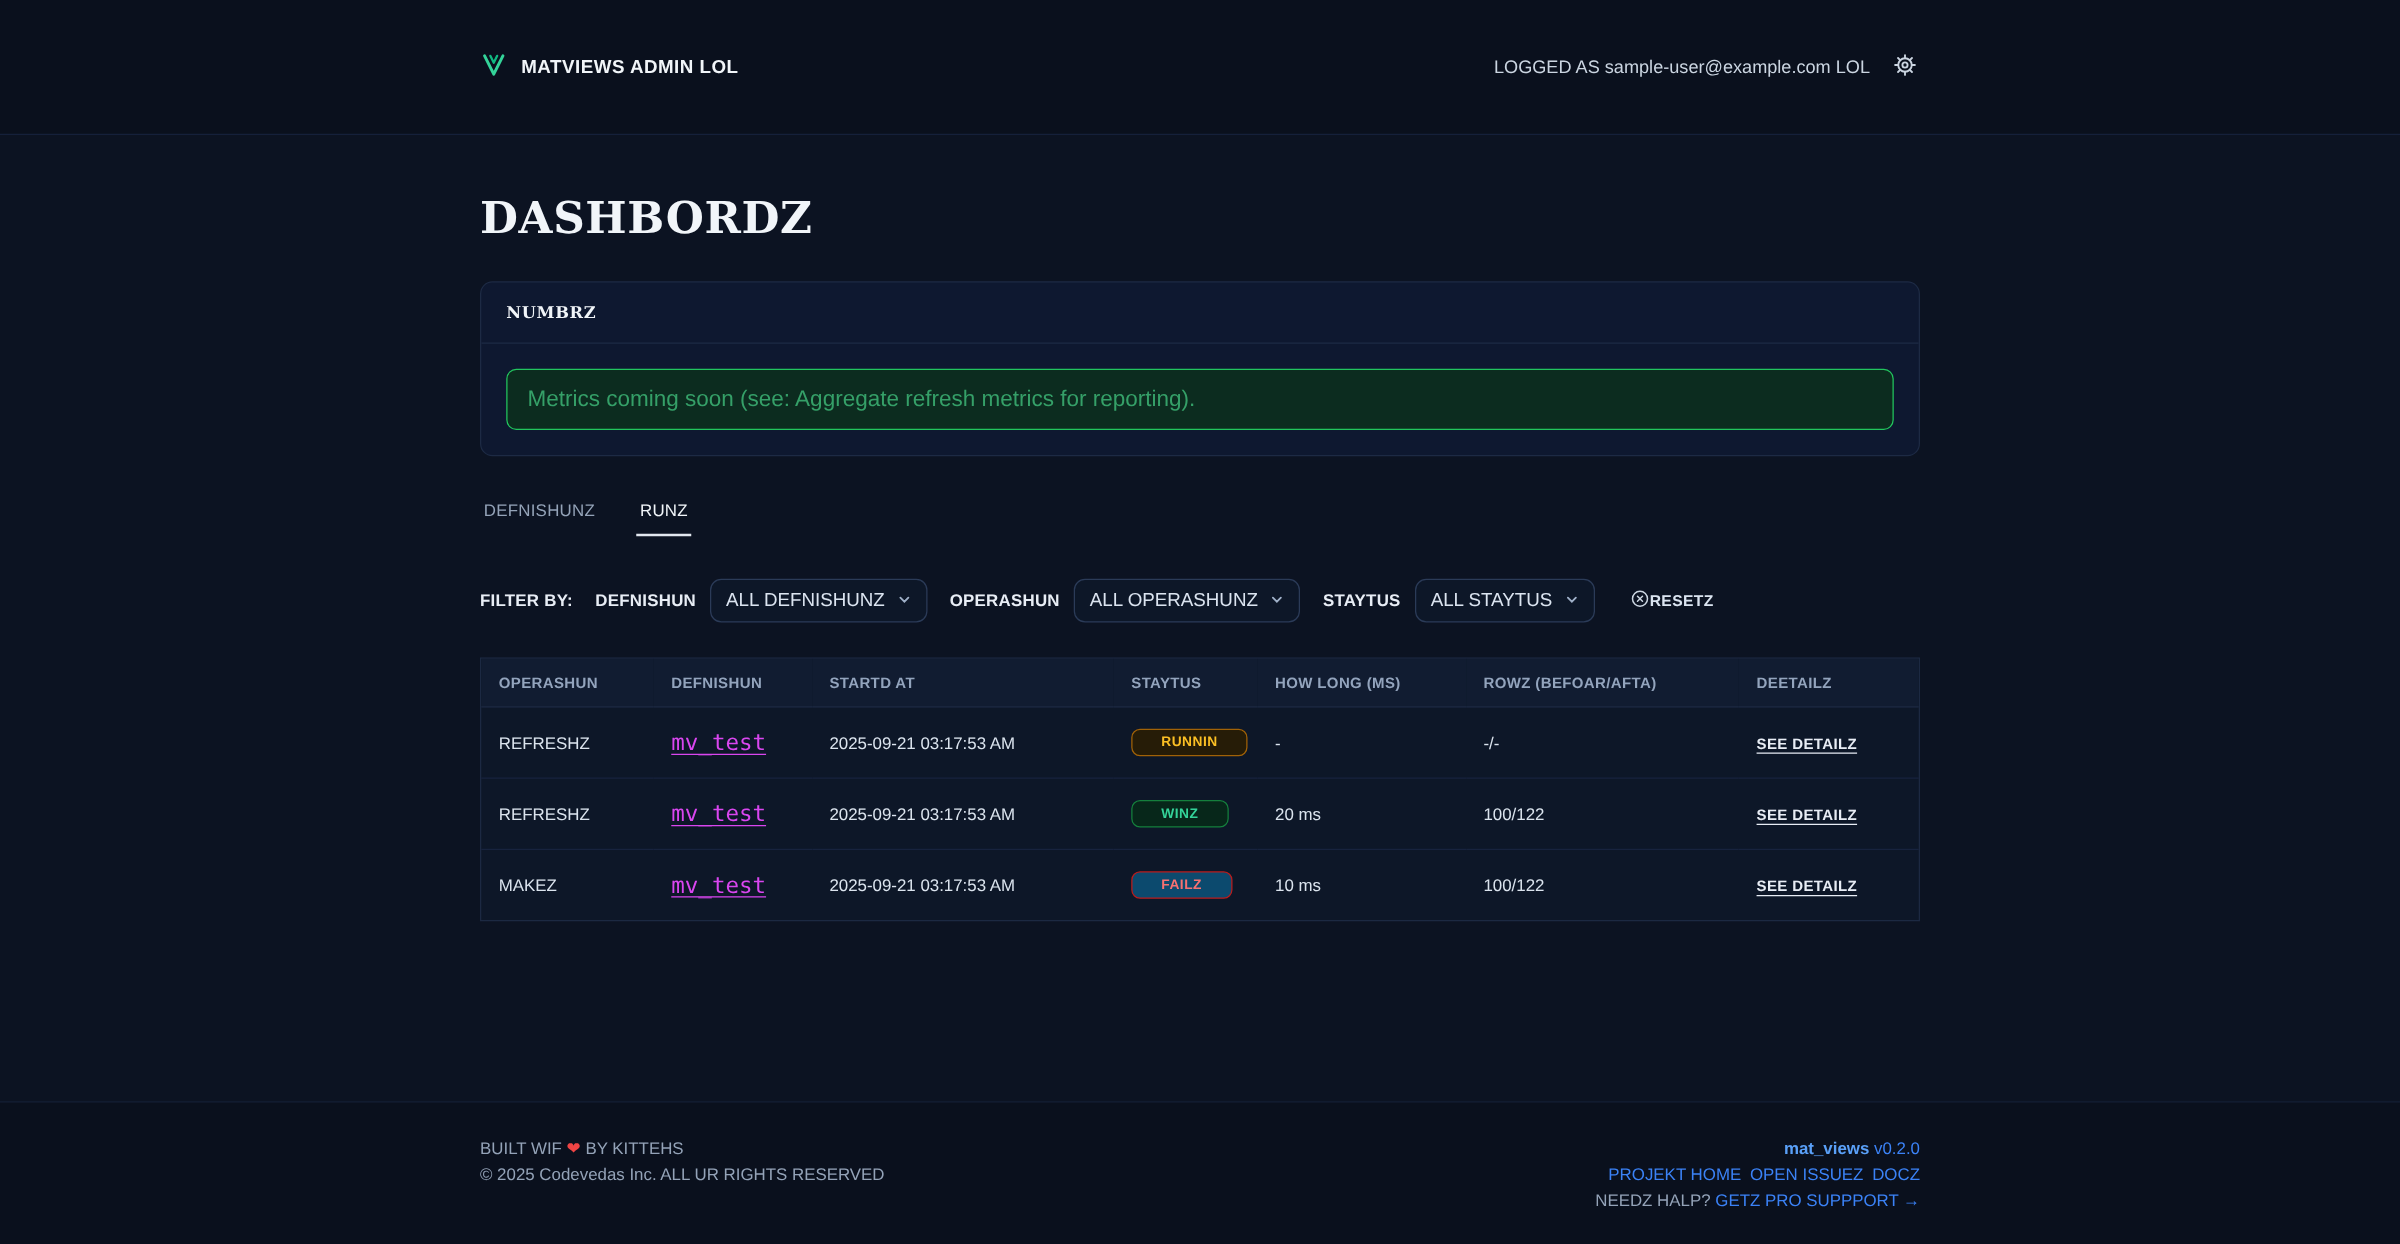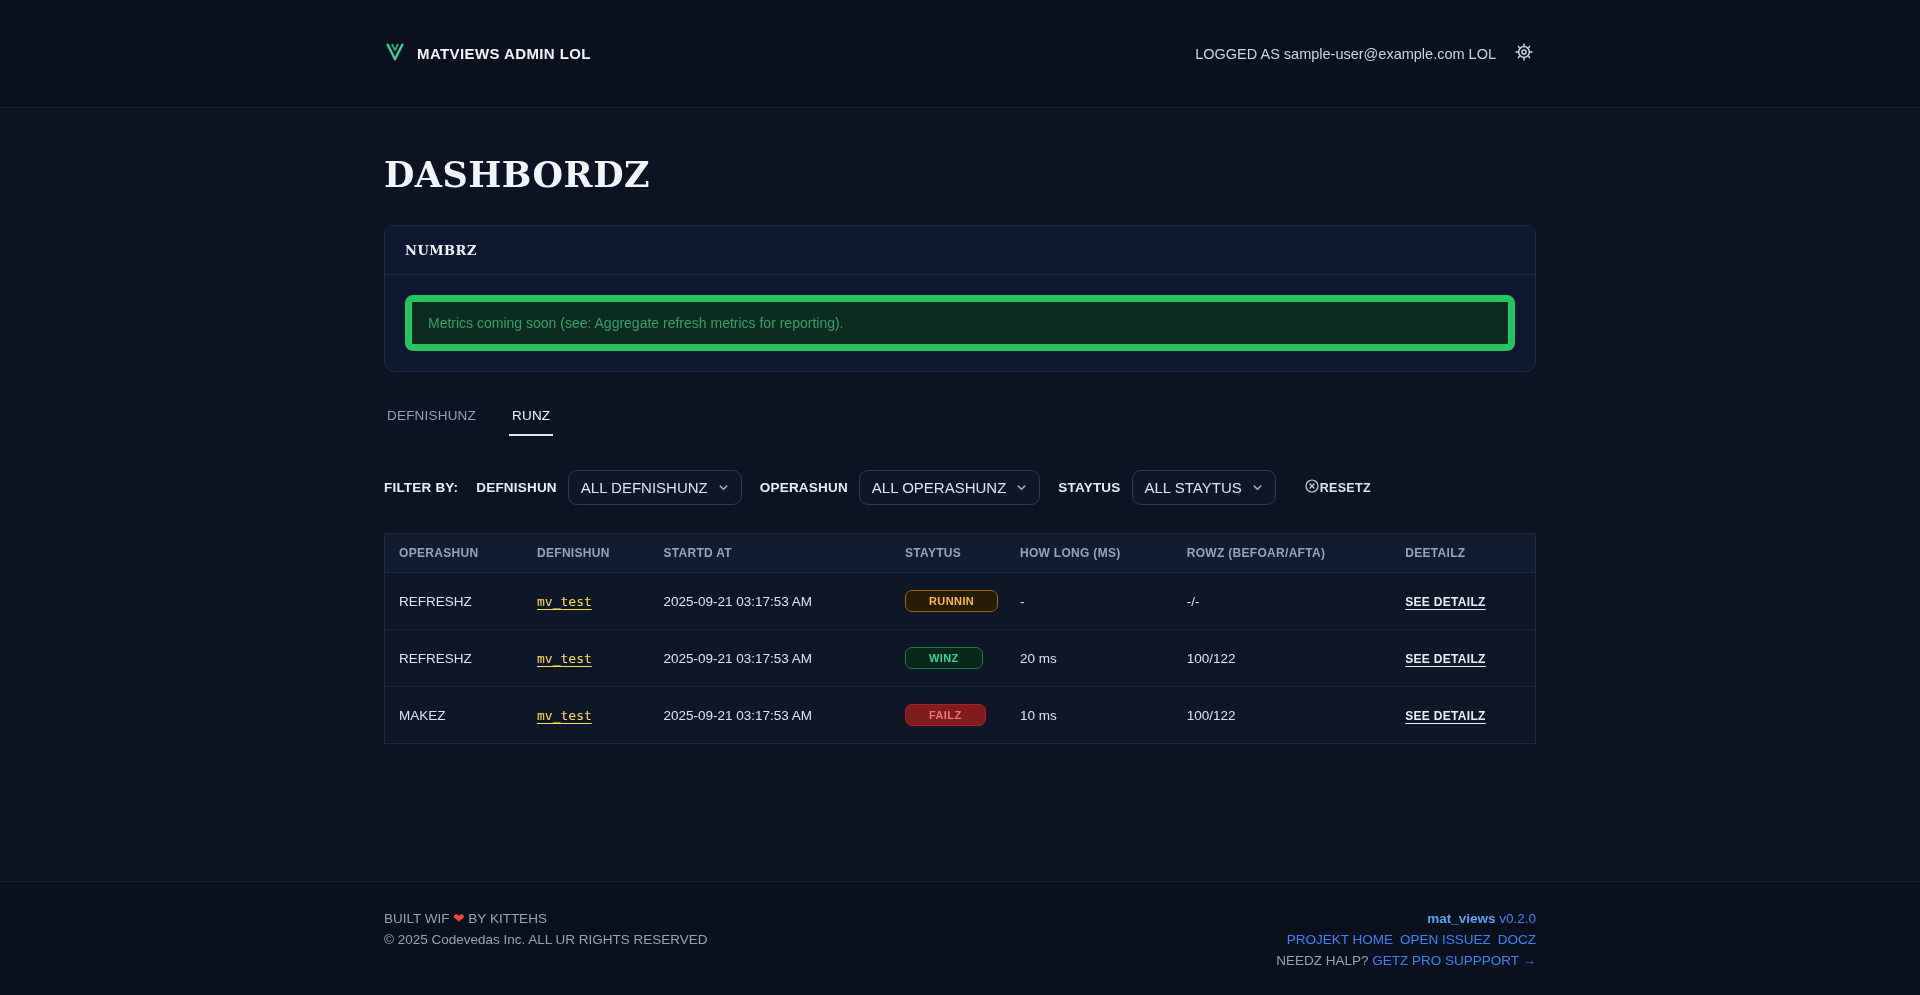--- a/index.html
+++ b/index.html
@@ -65,24 +65,24 @@
   .card-title {
     font-family: "DejaVu Serif", serif;
     font-size: 13px;
     font-weight: 700;
     letter-spacing: 0.5px;
     color: #f1f5f9;
   }
   .card-body { padding: 20px; }
   .notice {
     background: #0c2c1f;
-    border: 7px solid #22c55e;
+    border: 1px solid #22c55e;
     border-radius: 8px;
     padding: 13px 16px;
-    font-size: 14px;
+    font-size: 18px;
     color: #35a068;
   }
 
   
   .tabs { margin-top: 36px; display: flex; gap: 30px; }
   .tab {
     background: none; border: none; cursor: pointer;
     font-family: "Liberation Sans", sans-serif;
     font-size: 13.5px;
     color: #94a3b8;
@@ -132,22 +132,22 @@
     font-size: 13.5px;
     color: #dbe4ee;
     border-bottom: 1px solid #17233e;
   }
   table.runs tbody tr:last-child td { border-bottom: none; }
   .col-op { width: 12%; } .col-def { width: 11%; } .col-start { width: 21%; }
   .col-status { width: 10%; } .col-dur { width: 14.5%; } .col-rows { width: 19%; }
   .col-det { width: 12.5%; }
   a.mv-link {
     font-family: "DejaVu Sans Mono", monospace;
-    font-size: 13px;
-    color: #fde047;
+    font-size: 18px;
+    color: #d946ef;
     text-decoration: underline;
     text-underline-offset: 3px;
   }
   a.details-link {
     font-size: 12px;
     font-weight: 700;
     letter-spacing: 0.3px;
     color: #e8edf5;
     text-decoration: underline;
     text-underline-offset: 3px;
@@ -156,21 +156,21 @@
     display: inline-block;
     padding: 4px 23px;
     border-radius: 7px;
     font-size: 11px;
     font-weight: 700;
     letter-spacing: 0.4px;
     border: 1px solid;
   }
   .badge.running { color: #fbbf24; border-color: #a16207; background: #261c07; }
   .badge.winz    { color: #34d399; border-color: #15803d; background: #07271a; }
-  .badge.failz   { color: #f87171; border-color: #b91c1c; background: #7f1d1d; }
+  .badge.failz   { color: #f87171; border-color: #b91c1c; background: #0c4a6e; }
 
   
   .app-footer {
     flex: 0 0 auto;
     background: #0a101d;
     border-top: 1px solid #141f36;
     padding: 26px 0 24px 0;
   }
   .footer-inner { display: flex; justify-content: space-between; align-items: flex-start; }
   .footer-left { font-size: 13.5px; color: #94a3b8; line-height: 21px; }

